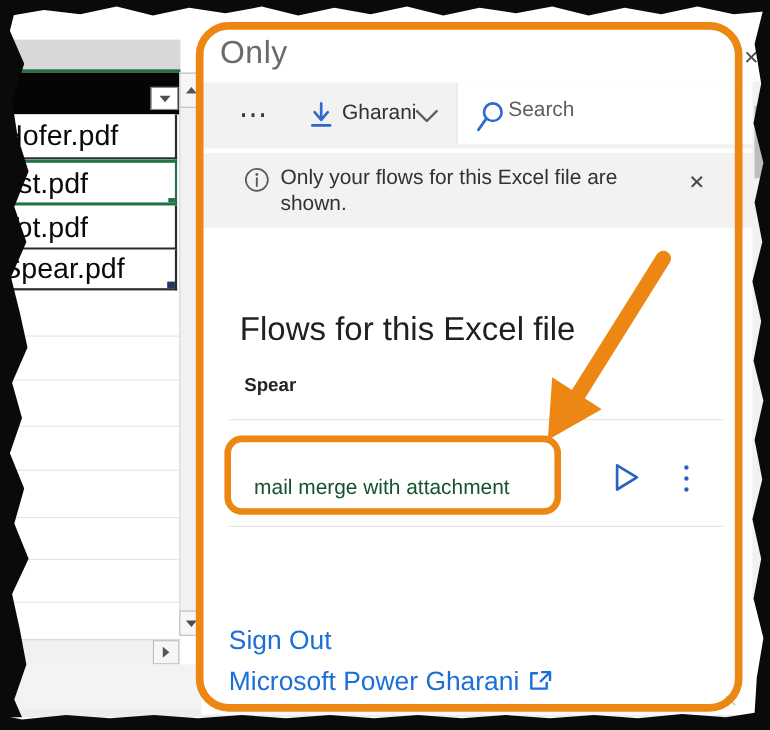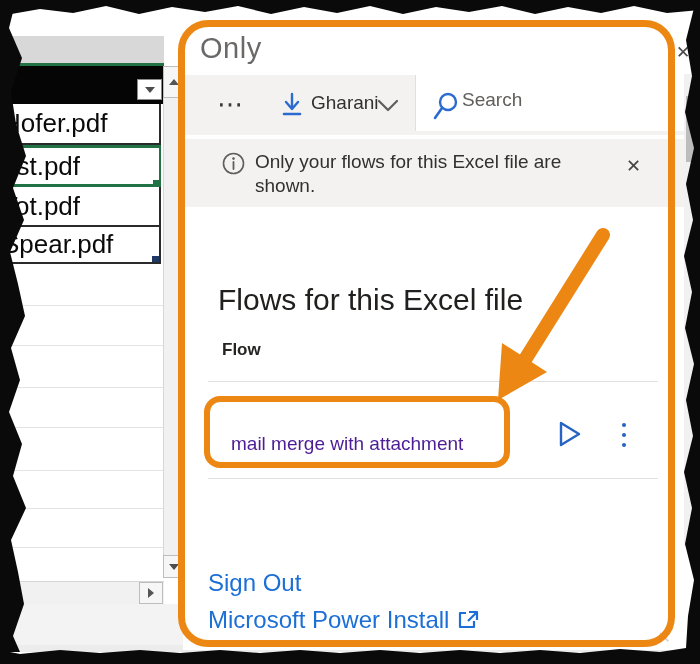--- a/index.html
+++ b/index.html
@@ -54,21 +54,21 @@
 
   .infobar { position:absolute; left:0; top:115px; width:504px; height:68px; background:#f3f2f1; }
   .info-icon { position:absolute; left:39px; top:13px; }
   .info-text { position:absolute; left:72px; top:11px; width:335px; font-size:19px; line-height:24px; color:#323130; }
   .info-dismiss { position:absolute; right:46px; top:16px; font-size:18px; color:#484644; }
 
   .heading { position:absolute; left:35px; top:212px; font-size:30px; font-weight:normal; color:#21201f;margin-top:47px; }
   .name-hd { position:absolute; left:39px; top:316px; font-size:17px; font-weight:bold; color:#252423; }
   .divider { position:absolute; left:25px; width:450px; height:1px; background:#e3e1df; }
   .flow-row-name { position:absolute; left:48px; top:396px; height:48px; display:flex; align-items:center;
-                   font-size:19px; color:#4c1d95; }
+                   font-size:19px; color:#14532d; }
   .play-btn { position:absolute; left:372px; top:394px; width:30px; height:32px;
               display:flex; align-items:center; justify-content:center; }
   .dots-btn { position:absolute; left:434px; top:396px; width:14px; height:30px;
               display:flex; flex-direction:column; align-items:center; justify-content:center; gap:6px; }
   .dots-btn i { width:4px; height:4px; border-radius:50%; background:#2563c4; }
 
   .link { color:#1b6fd6; font-size:24px; position:absolute; left:25px; }
   .ext-icon { display:inline-block; vertical-align:-2px; margin-left:8px; }
 
   .watermark { position:absolute; right:16px; top:604px; font-size:14.5px; color:#c9c7c5;
@@ -167,38 +167,38 @@
       <svg class="info-icon" width="23" height="23" viewBox="0 0 23 23">
         <circle cx="11.5" cy="11.5" r="10" stroke="#5f5d5b" stroke-width="1.6" fill="none"></circle>
         <circle cx="11.5" cy="6.6" r="1.3" fill="#5f5d5b"></circle>
         <path d="M11.5 10 V17" stroke="#5f5d5b" stroke-width="1.8" stroke-linecap="round"></path>
       </svg>
       <div class="info-text">Only your flows for this Excel file are shown.</div>
       <div class="info-dismiss">✕</div>
     </div>
 
     <div class="heading">Flows for this Excel file</div>
-    <div class="name-hd">Flow</div>
+    <div class="name-hd">Spear</div>
     <div class="divider" style="top:357px"></div>
 
     <div class="flow-row-name">mail merge with attachment</div>
     <div class="play-btn">
       <svg width="24" height="28" viewBox="0 0 24 28">
         <path d="M3 3 L21 14 L3 25 Z" stroke="#2563c4" stroke-width="2.4" fill="none" stroke-linejoin="round"></path>
       </svg>
     </div>
     <div class="dots-btn">
       <i></i>
       <i></i>
       <i></i>
     </div>
     <div class="divider" style="top:454px"></div>
 
     <a class="link" style="top:545px">Sign Out</a>
-    <a class="link" style="top:582px"><span>Microsoft Power Install</span><svg class="ext-icon" width="22" height="20" viewBox="0 0 22 20">
+    <a class="link" style="top:582px"><span>Microsoft Power Gharani</span><svg class="ext-icon" width="22" height="20" viewBox="0 0 22 20">
         <path d="M9 3 H3 V17 H17 V11" stroke="#1b6fd6" stroke-width="2.2" fill="none" stroke-linejoin="round"></path>
         <path d="M12 2 H20 V10 M20 2 L11 11" stroke="#1b6fd6" stroke-width="2.2" fill="none" stroke-linejoin="round"></path>
       </svg></a>
 
     <div class="watermark">
       <span class="wm-logo">✕</span>
     </div>
   </div>
 
   <div style="position:absolute; left:676px; top:42px; font-size:17px; color:#4a4a4a;">✕</div>

